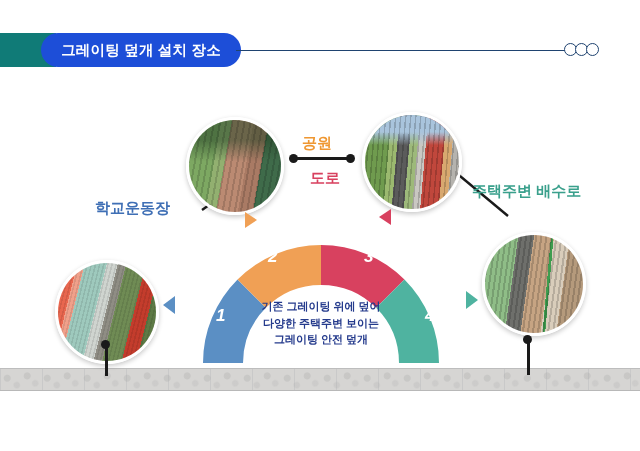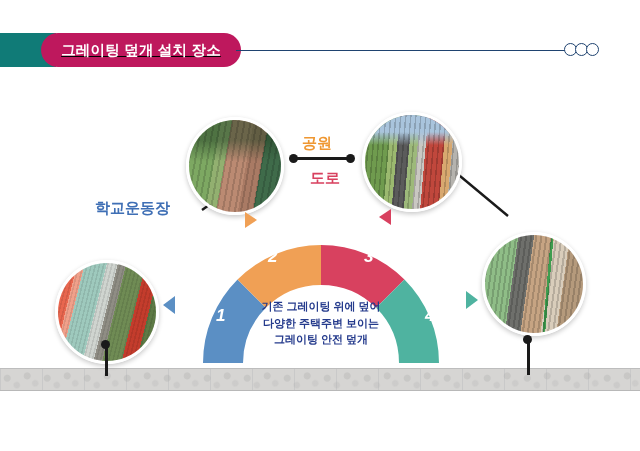--- a/index.html
+++ b/index.html
@@ -25,26 +25,25 @@
   .header-teal-bar {
     position: absolute;
     left: 0; top: 33px;
     width: 56px; height: 34px;
     background: #107b77;
   }
   .header-pill {
     position: absolute;
     left: 41px; top: 33px;
     width: 200px; height: 34px;
-    background: #be185d;
+    background: #1d4ed8;
     border-radius: 17px;
     display: flex;
     align-items: center;
     justify-content: center;
-    text-decoration: underline;
   }
   .header-pill-label {
     color: #ffffff;
     font-size: 14.5px;
     font-weight: bold;
     letter-spacing: 0.2px;
     white-space: nowrap;
   }
   .header-line {
     position: absolute;
@@ -385,20 +384,21 @@
     <div>그레이팅 안전 덮개</div>
   </div>
 
   <div class="callout-label" id="label-school">학교운동장</div>
 
   <div class="callout-label" id="label-park">공원</div>
 
   <div class="callout-label" id="label-road">도로</div>
 
   <div class="callout-label" id="label-apt">
+    <div>주택주변 배수로</div>
   </div>
 
   <div class="footer">
 
     
 
     
 
     
 

